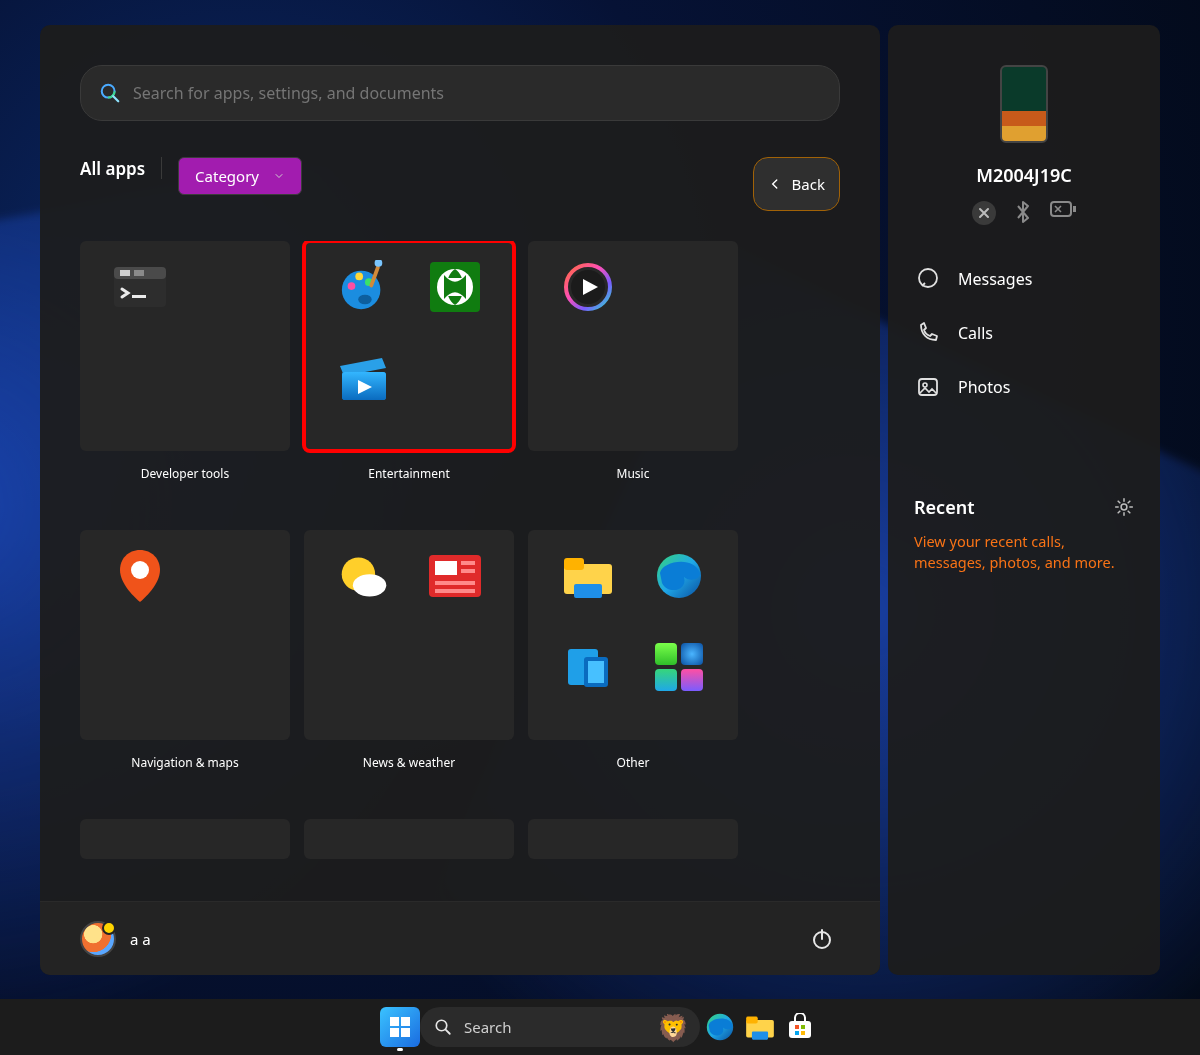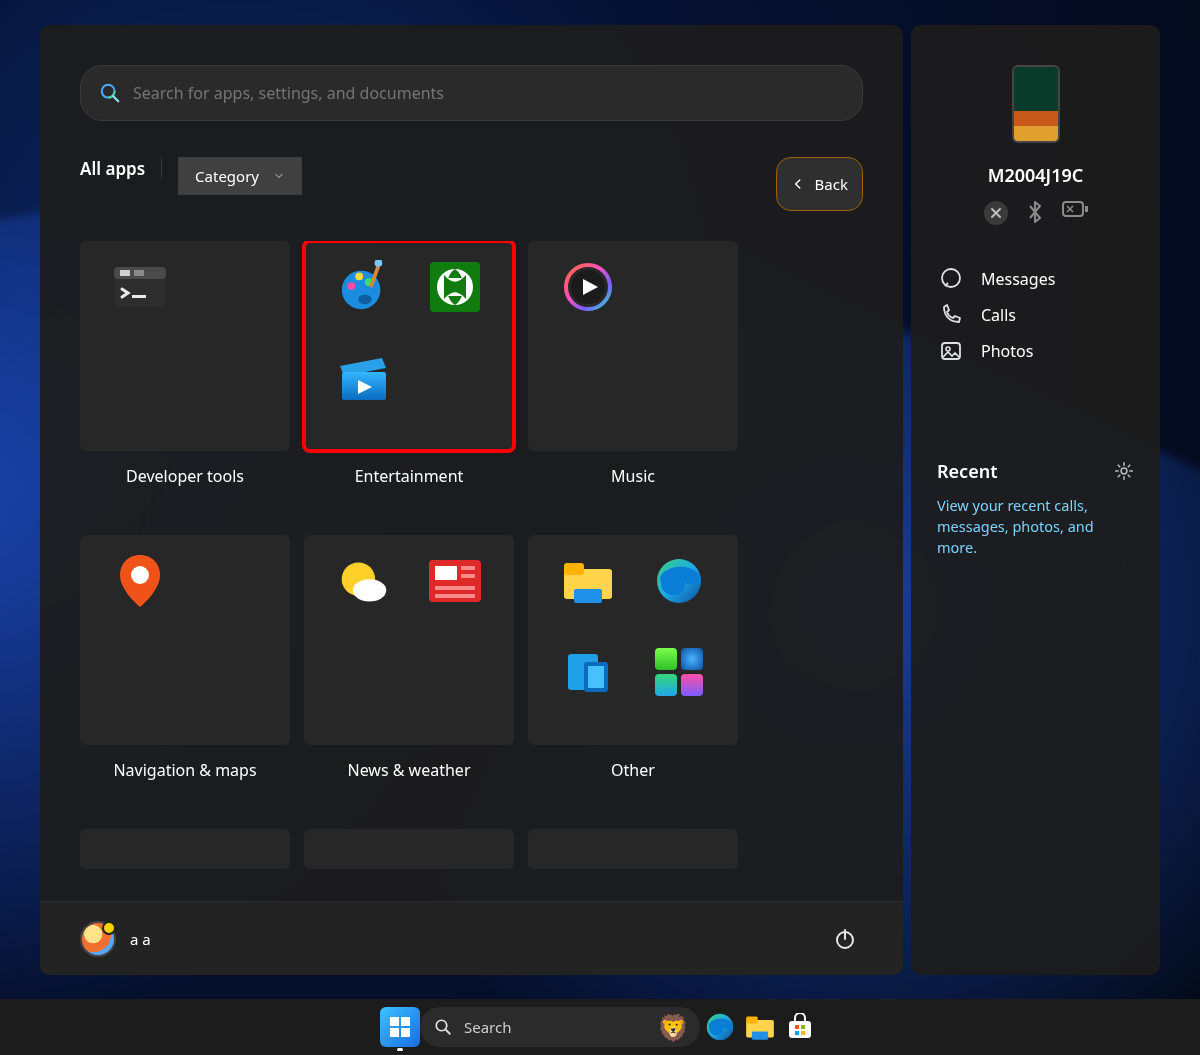--- a/index.html
+++ b/index.html
@@ -82,23 +82,23 @@
     align-items:flex-start;
     margin-top:36px;
     gap:16px;
   }
   .all-apps-label {
     color:var(--text-primary);
     font-size:17px;
     font-weight:600;
   }
   .filter-dropdown {
-    background:#404040;
+    background:#a21caf;
     border:1px solid #3c3c3c;
-    border-radius:0;
+    border-radius:6px;
     padding:8px 16px;
     color:var(--text-primary);
     font-size:15px;
     display:flex;
     align-items:center;
     gap:14px;
     cursor:pointer;
   }
   .filter-dropdown .chev { width:12px; height:12px; }
   .back-btn {
@@ -149,21 +149,21 @@
     cursor:pointer;
   }
   .tile.highlight { outline:4px solid var(--highlight); outline-offset:-2px; }
   .tile.quad { grid-template-columns: repeat(2,1fr); grid-template-rows:repeat(2,1fr); }
   .tile.extra-row { display:block; height:20px; background:#272727; }
   .app-icon {
     width:52px; height:52px;
     display:flex; align-items:center; justify-content:center;
     border-radius:6px;
   }
-  .tile-label { color:var(--text-primary); font-size:16px; }
+  .tile-label { color:var(--text-primary); font-size:12px; }
 
   
   .user-bar {
     height:74px;
     border-top:1px solid #2a2a2a;
     background:#232323;
     display:flex;
     align-items:center;
     padding:0 40px;
   }
@@ -181,53 +181,53 @@
   .power-btn {
     margin-left:auto;
     width:36px; height:36px;
     display:flex; align-items:center; justify-content:center;
     border-radius:6px;
     cursor:pointer;
   }
 
   
   .phone-panel {
-    width:249px;
+    width:272px;
     background: rgba(28,28,28,0.95);
     border-radius:10px;
     padding:26px 26px;
     display:flex;
     flex-direction:column;
     align-items:center;
     overflow:hidden;
   }
   .phone-thumb {
     width:48px; height:78px; border-radius:6px;
     background: linear-gradient(#0a3a2a 0 60%, #c75a1a 60% 80%, #e0a030 80% 100%);
     border:2px solid #444;
     margin-top:14px;
   }
   .phone-name { color:var(--text-primary); font-size:18px; font-weight:600; margin-top:20px; }
   .status-row { display:flex; gap:18px; margin-top:14px; }
   .status-dot {
     width:24px; height:24px; border-radius:50%;
     background:#3a3a3a; display:flex; align-items:center; justify-content:center;
   }
-  .phone-links { align-self:stretch; margin-top:36px; display:flex; flex-direction:column; }
+  .phone-links { align-self:stretch; margin-top:36px; display:flex; flex-direction:column; gap:18px; }
   .phone-link-item {
     display:flex; align-items:center; gap:18px;
     color:var(--text-primary); font-size:16px; cursor:pointer;
     padding:6px 2px; border-radius:6px;
   }
   .phone-link-item svg { flex:none; }
 
   .recent-section { align-self:stretch; margin-top:90px; }
   .recent-header { display:flex; align-items:center; justify-content:space-between; }
   .recent-title { color:var(--text-primary); font-size:18px; font-weight:600;text-align:right; }
-  .recent-desc { color:#7dd3fc; font-size:14.5px; margin-top:12px; line-height:1.45; }
+  .recent-desc { color:#f97316; font-size:14.5px; margin-top:12px; line-height:1.45; }
 
   
   .taskbar {
     position:absolute;
     left:0; right:0; bottom:0;
     height:56px;
     background:#1c1c1c;
     display:flex;
     align-items:center;
     justify-content:center;

